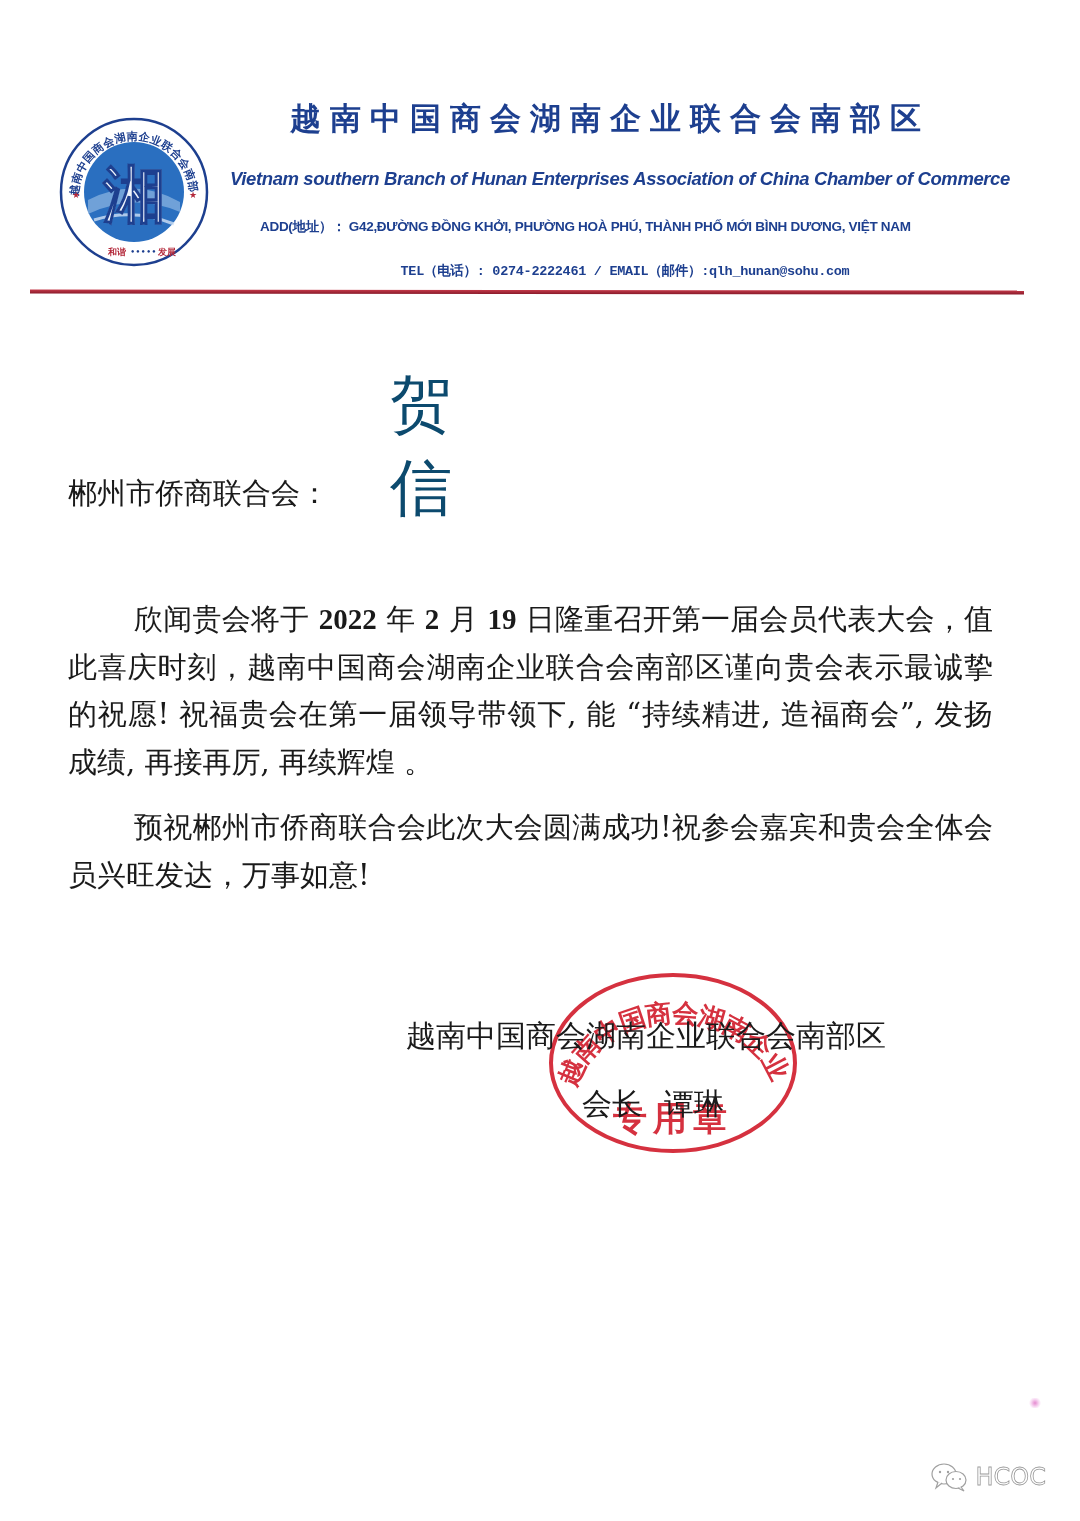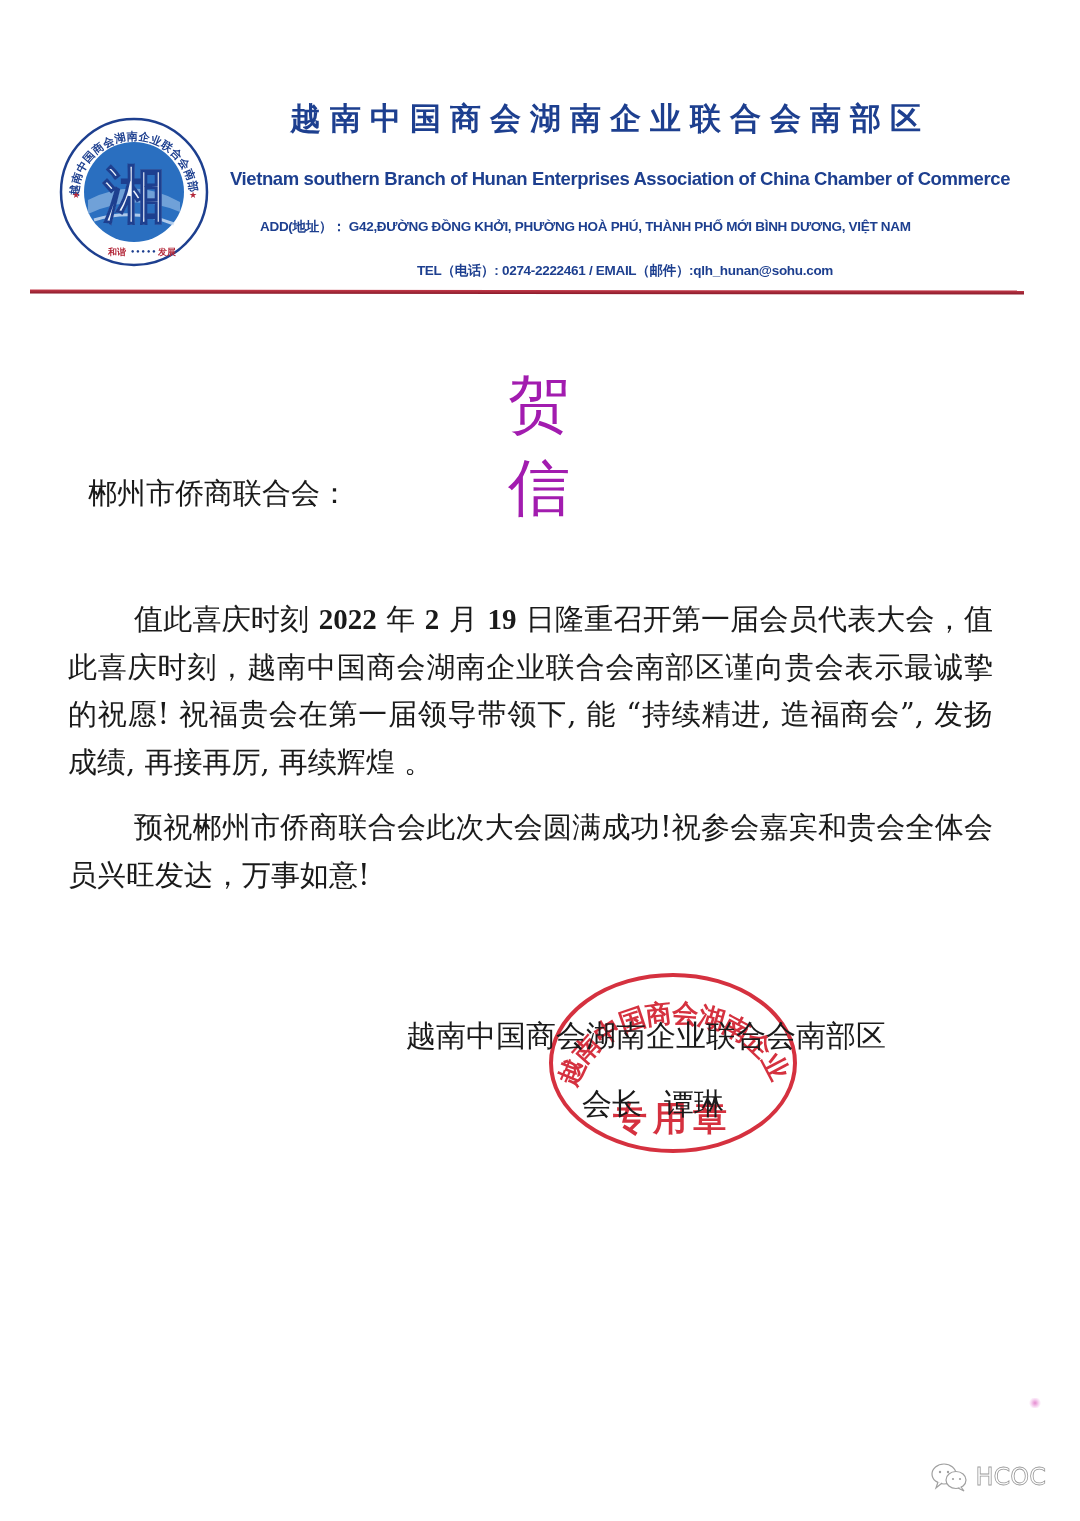--- a/index.html
+++ b/index.html
@@ -21,52 +21,51 @@
     left: 200px; top: 98px; width: 820px; text-align: center;
     font-family: "DejaVu Sans", "Liberation Sans", sans-serif;
     font-weight: bold; font-size: 31px; letter-spacing: 9px;
     color: #1d3f8f;
   }
   .org-en {
     left: 205px; top: 168px; width: 830px; text-align: center;
     font-family: "Liberation Sans", "DejaVu Sans", sans-serif;
     font-weight: bold; font-size: 18.5px; letter-spacing: -0.4px;
     color: #1d3f8f;
+    font-style: italic;
   }
   .addr {
     left: 260px; top: 218px; width: 735px; 
     font-family: "Liberation Sans", "DejaVu Sans", sans-serif;
     font-weight: bold; font-size: 13.5px; letter-spacing: -0.3px;
     color: #1d3f8f;
   }
   .contact {
     left: 340px; top: 262px; width: 570px; text-align: center;
-    font-family: Liberation Sans, sans-serif;
+    font-family: Liberation Mono, monospace;
     font-weight: bold; font-size: 13.5px; letter-spacing: -0.3px;
     color: #1d3f8f;
   }
   .rule {
     left: 30px; top: 290px; width: 994px; height: 4px;
     background: linear-gradient(to bottom, #c43a4a, #8a1a2a);
     transform: rotate(0.05deg);
   }
 
   
   .title {
     left: 390px; top: 362px; width: 240px;
-    font-size: 62px; color: #a21caf; letter-spacing: 60px;
+    font-size: 62px; color: #0c4a6e; letter-spacing: 60px;
     font-family: "DejaVu Serif", "Liberation Serif", serif;
-    text-align: right;
   }
 
   
   .salutation {
     left: 68px; top: 474px; font-size: 29px;
     font-family: "DejaVu Sans", "Liberation Sans", sans-serif;
-    margin-left: 20px;
   }
   .para {
     left: 68px; width: 925px;
     font-size: 29px; line-height: 47.5px;
     text-indent: 66px; text-align: justify;
     font-family: "DejaVu Serif", "Liberation Serif", serif;
   }
   .p1 { top: 596px; }
   .p2 { top: 804px; }
   .para b { font-family: "Liberation Serif", "DejaVu Serif", serif; font-weight: bold; }
@@ -128,21 +127,21 @@
 <div class="abs org-cn">越南中国商会湖南企业联合会南部区</div>
 <div class="abs org-en">Vietnam southern Branch of Hunan Enterprises Association of China Chamber of Commerce</div>
 <div class="abs addr">ADD(地址）： G42,ĐƯỜNG ĐỒNG KHỞI, PHƯỜNG HOÀ PHÚ, THÀNH PHỐ MỚI BÌNH DƯƠNG, VIỆT NAM</div>
 <div class="abs contact">TEL（电话）: 0274-2222461 / EMAIL（邮件）:qlh_hunan@sohu.com</div>
 <div class="abs rule"></div>
 
 <div class="abs title">贺信</div>
 
 <div class="abs salutation">郴州市侨商联合会：</div>
 
-<div class="abs para p1"><span>值此喜庆时刻 </span><b>2022</b><span> 年 </span><b>2</b><span> 月 </span><b>19</b><span> 日隆重召开第一届会员代表大会，值此喜庆时刻，越南中国商会湖南企业联合会南部区谨向贵会表示最诚挚的祝愿! 祝福贵会在第一届领导带领下, 能 “持续精进, 造福商会”, 发扬成绩, 再接再厉, 再续辉煌 。</span></div>
+<div class="abs para p1"><span>欣闻贵会将于 </span><b>2022</b><span> 年 </span><b>2</b><span> 月 </span><b>19</b><span> 日隆重召开第一届会员代表大会，值此喜庆时刻，越南中国商会湖南企业联合会南部区谨向贵会表示最诚挚的祝愿! 祝福贵会在第一届领导带领下, 能 “持续精进, 造福商会”, 发扬成绩, 再接再厉, 再续辉煌 。</span></div>
 
 <div class="abs para p2">预祝郴州市侨商联合会此次大会圆满成功!祝参会嘉宾和贵会全体会员兴旺发达，万事如意!</div>
 
 <div class="abs seal">
   <svg width="254" height="190" viewBox="0 0 254 190">
     <defs>
       <path id="sealPath" d="M 30 120 A 100 78 0 0 1 224 108" fill="none"></path>
     </defs>
     <ellipse cx="127" cy="95" rx="122" ry="88" fill="none" stroke="#d2202f" stroke-width="4"></ellipse>
     <text font-size="26" font-weight="bold" fill="#d2202f" font-family="DejaVu Sans, sans-serif" letter-spacing="-1">

